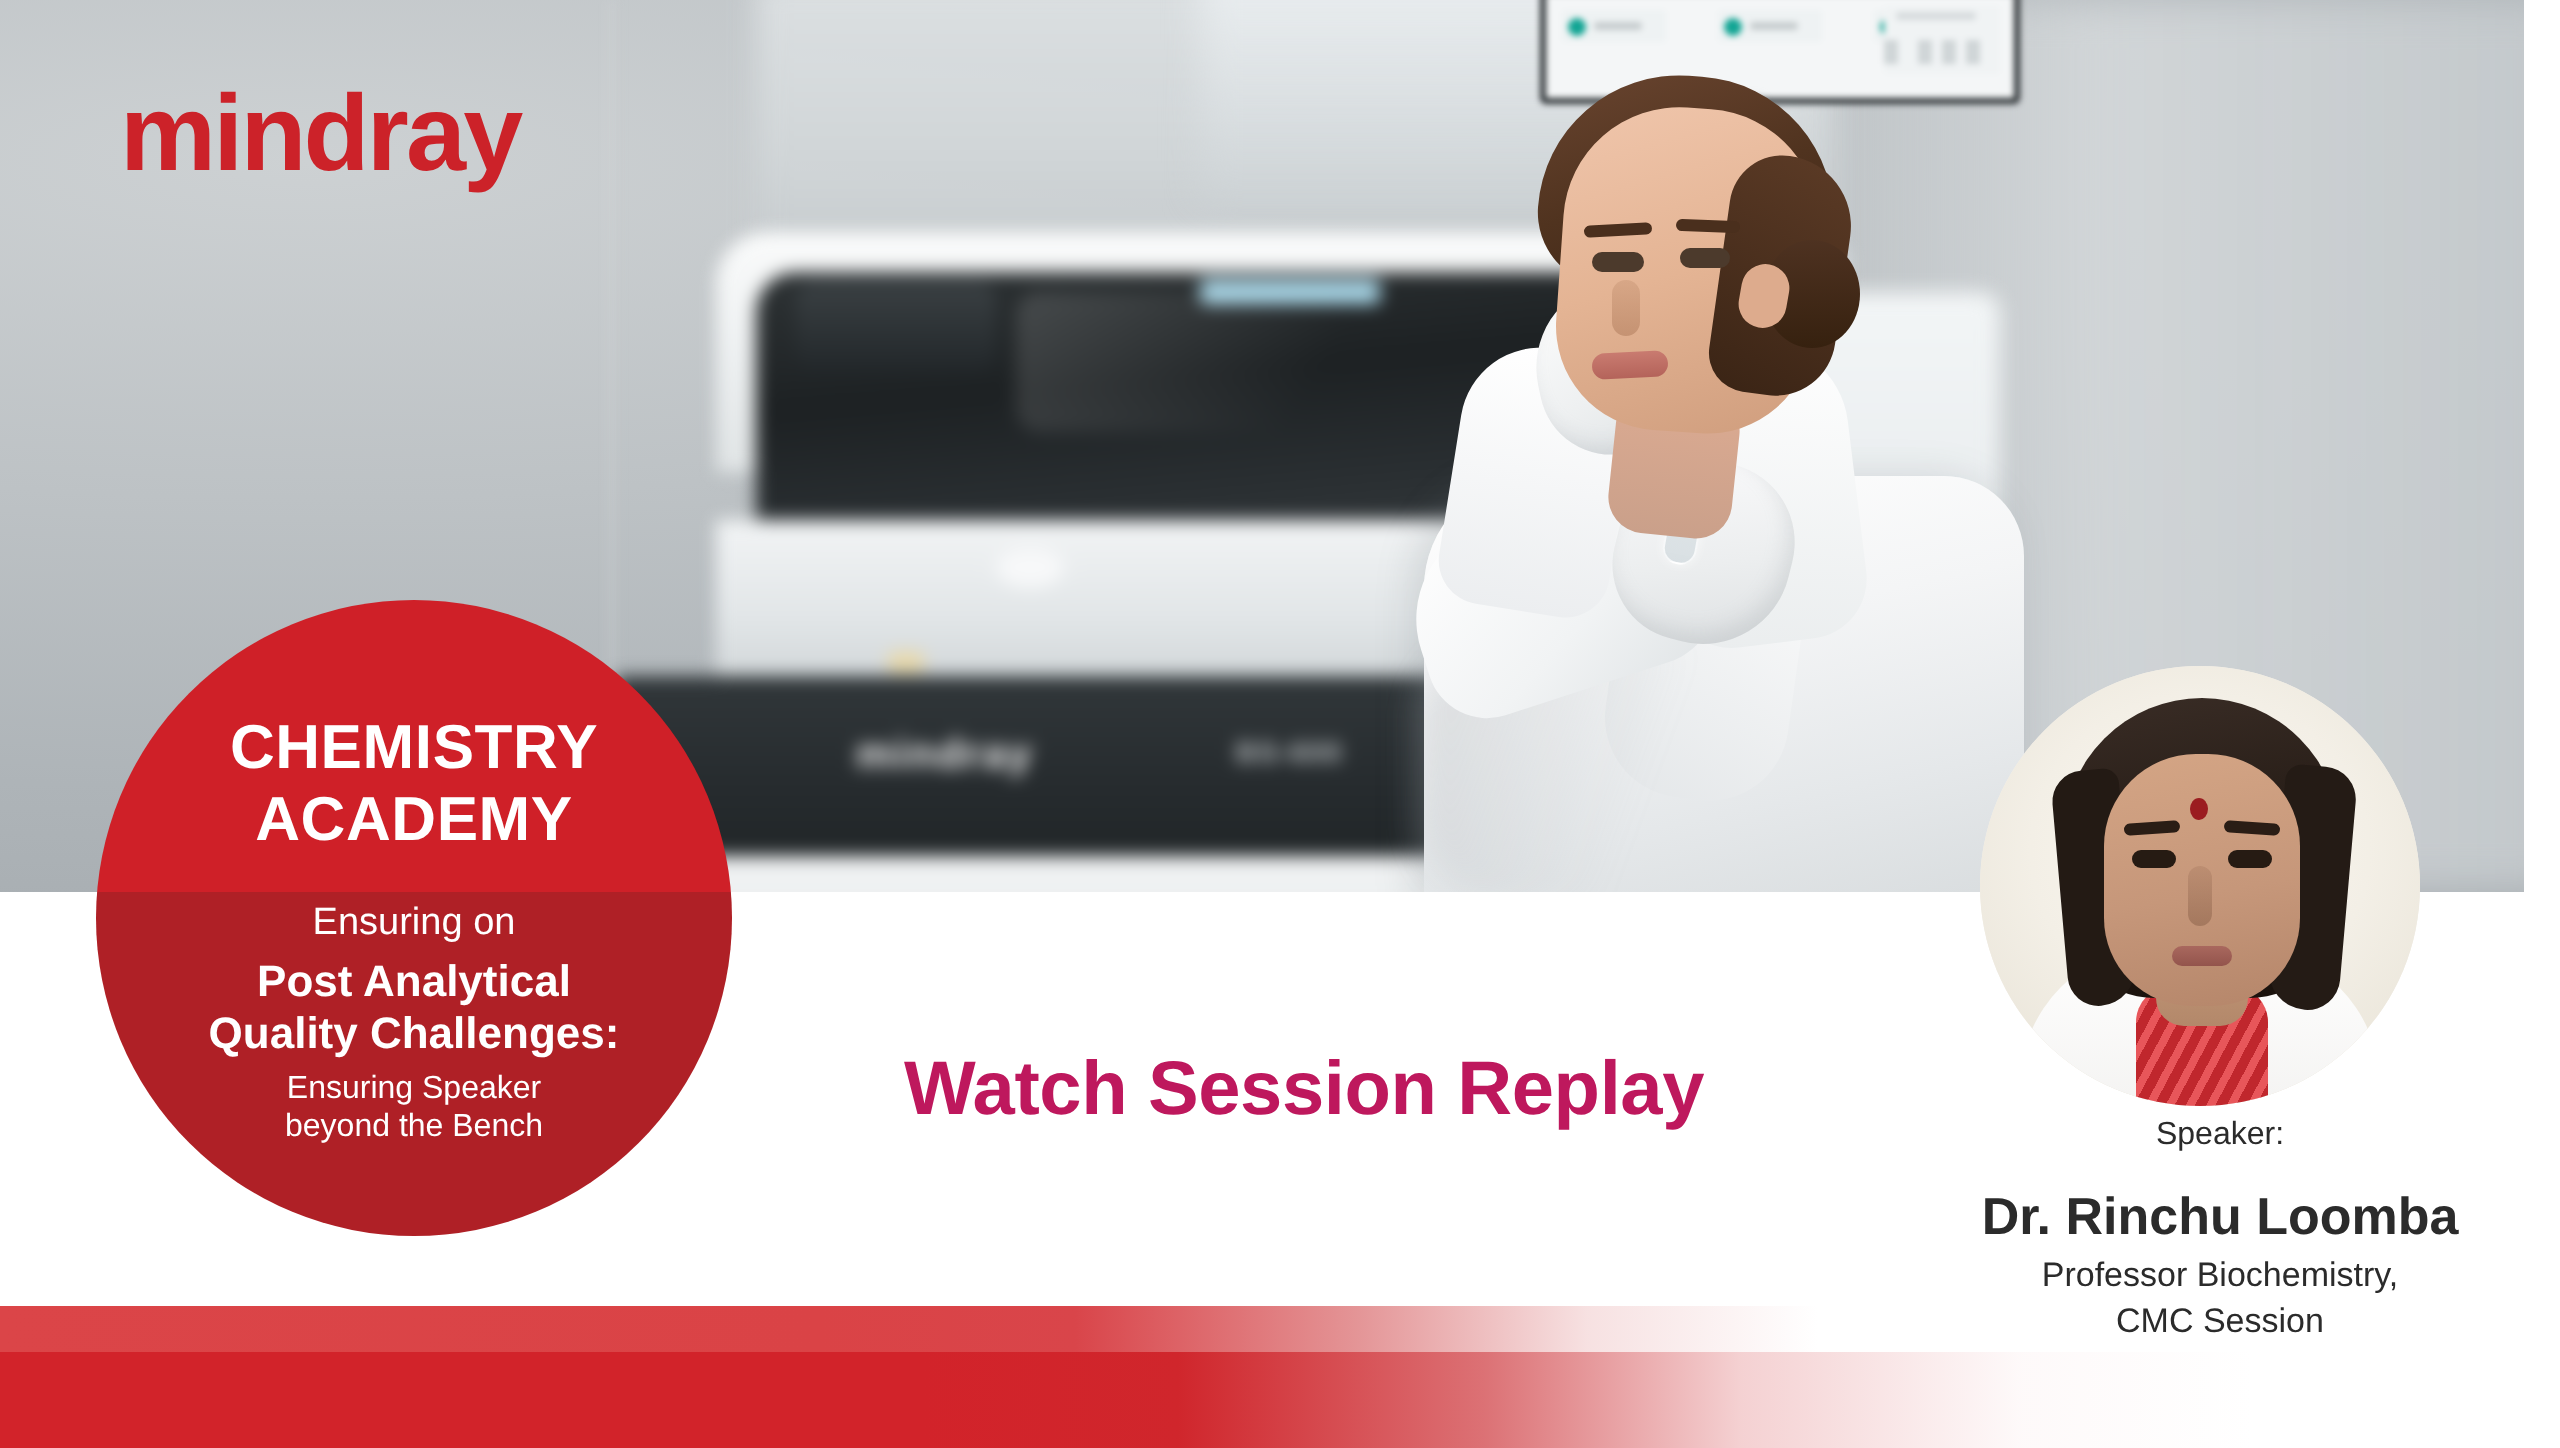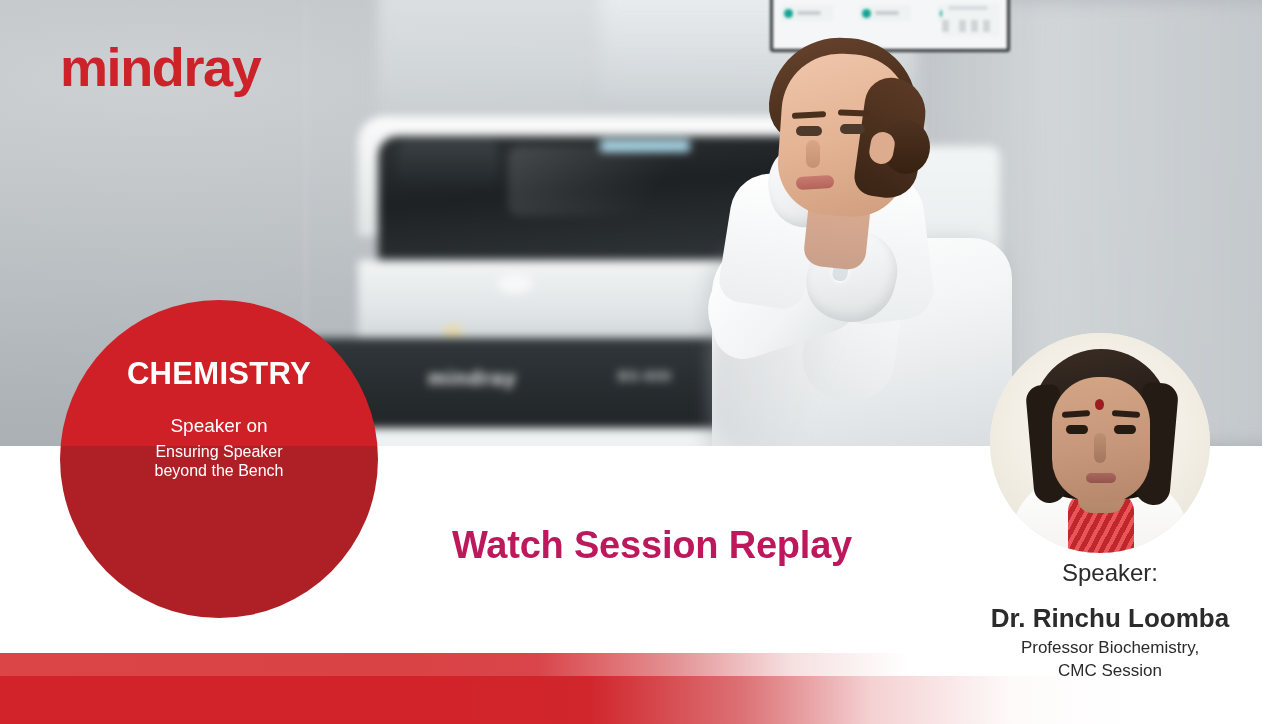--- a/index.html
+++ b/index.html
@@ -301,21 +301,21 @@
   .brow-l { position:absolute; left:262px; top:112px; width:34px; height:6px; background:#4a2f1d; border-radius:4px; transform:rotate(-3deg); }
   .brow-r { position:absolute; left:308px; top:110px; width:32px; height:6px; background:#4a2f1d; border-radius:4px; transform:rotate(2deg); }
   .eye-l { position:absolute; left:266px; top:126px; width:26px; height:10px; background:#4c3a2c; border-radius:6px; }
   .eye-r { position:absolute; left:310px; top:124px; width:25px; height:10px; background:#4c3a2c; border-radius:6px; }
   .nose  { position:absolute; left:276px; top:140px; width:14px; height:28px; background:linear-gradient(180deg,rgba(200,150,118,.45),rgba(180,128,96,.6)); border-radius:7px; }
   .lips  { position:absolute; left:266px; top:176px; width:38px; height:13px; background:linear-gradient(180deg,#c97b70,#b4635a); border-radius:8px; transform:rotate(-3deg); }
 
   
   .badge {
     position:absolute;
-    left:60px; top:300px; width:318px; height:318px;
+    left:48px; top:300px; width:318px; height:318px;
     border-radius:50%;
     overflow:hidden;
     z-index:20;
   }
   .badge-top {
     position:absolute; left:0; top:0; width:100%; height:146px;
     background:#CF2028;
   }
   .badge-bottom {
     position:absolute; left:0; top:146px; width:100%; height:172px;
@@ -406,21 +406,21 @@
   .sp-eye-l { position:absolute; left:76px; top:92px; width:22px; height:9px; background:#261b13; border-radius:5px; }
   .sp-eye-r { position:absolute; left:124px; top:92px; width:22px; height:9px; background:#261b13; border-radius:5px; }
   .sp-nose { position:absolute; left:104px; top:100px; width:12px; height:30px; background:linear-gradient(180deg,rgba(160,115,90,.30),rgba(140,98,74,.55)); border-radius:6px; }
   .sp-lips { position:absolute; left:96px; top:140px; width:30px; height:10px; background:linear-gradient(180deg,#a9685e,#93544c); border-radius:6px; }
 
   .speaker-info {
     position:absolute; left:960px; top:558px; width:300px;
     text-align:center; color:#2b2b2b;
     z-index:15;
   }
-  .sp-label { font-size:24px; font-weight:400; line-height:1.25; }
+  .sp-label { font-size:16px; font-weight:400; line-height:1.25; }
   .sp-name  { font-size:26px; font-weight:700; line-height:1.3; margin-top:14px; }
   .sp-role  { font-size:17px; font-weight:400; line-height:1.32; margin-top:1px; }
 
   
   .red-bar-light {
     position:absolute; left:0; top:653px; width:1280px; height:23px;
     background:linear-gradient(90deg,#DB4548 0%, #DA4346 32%, #D9454A 42%, rgba(223,130,132,.85) 53%, rgba(240,200,201,.55) 62%, rgba(255,255,255,0) 71%);
     z-index:10;
   }
   .red-bar-dark {
@@ -534,22 +534,27 @@
   <div class="white-band"></div>
 
   <div class="logo">mindray</div>
 
   <div class="badge">
     <div class="badge-top"></div>
     <div class="badge-bottom"></div>
     <div class="badge-content">
       <div class="badge-title">
         <div>CHEMISTRY</div>
+        <div>ACADEMY</div>
       </div>
-      <div class="badge-webinar">Speaker on</div>
+      <div class="badge-webinar">Ensuring on</div>
+      <div class="badge-topic">
+        <div>Post Analytical</div>
+        <div>Quality Challenges:</div>
+      </div>
       <div class="badge-sub">
         <div>Ensuring Speaker</div>
         <div>beyond the Bench</div>
       </div>
     </div>
   </div>
 
   <div class="cta-title">Watch Session Replay</div>
 
   <div class="speaker-photo">

